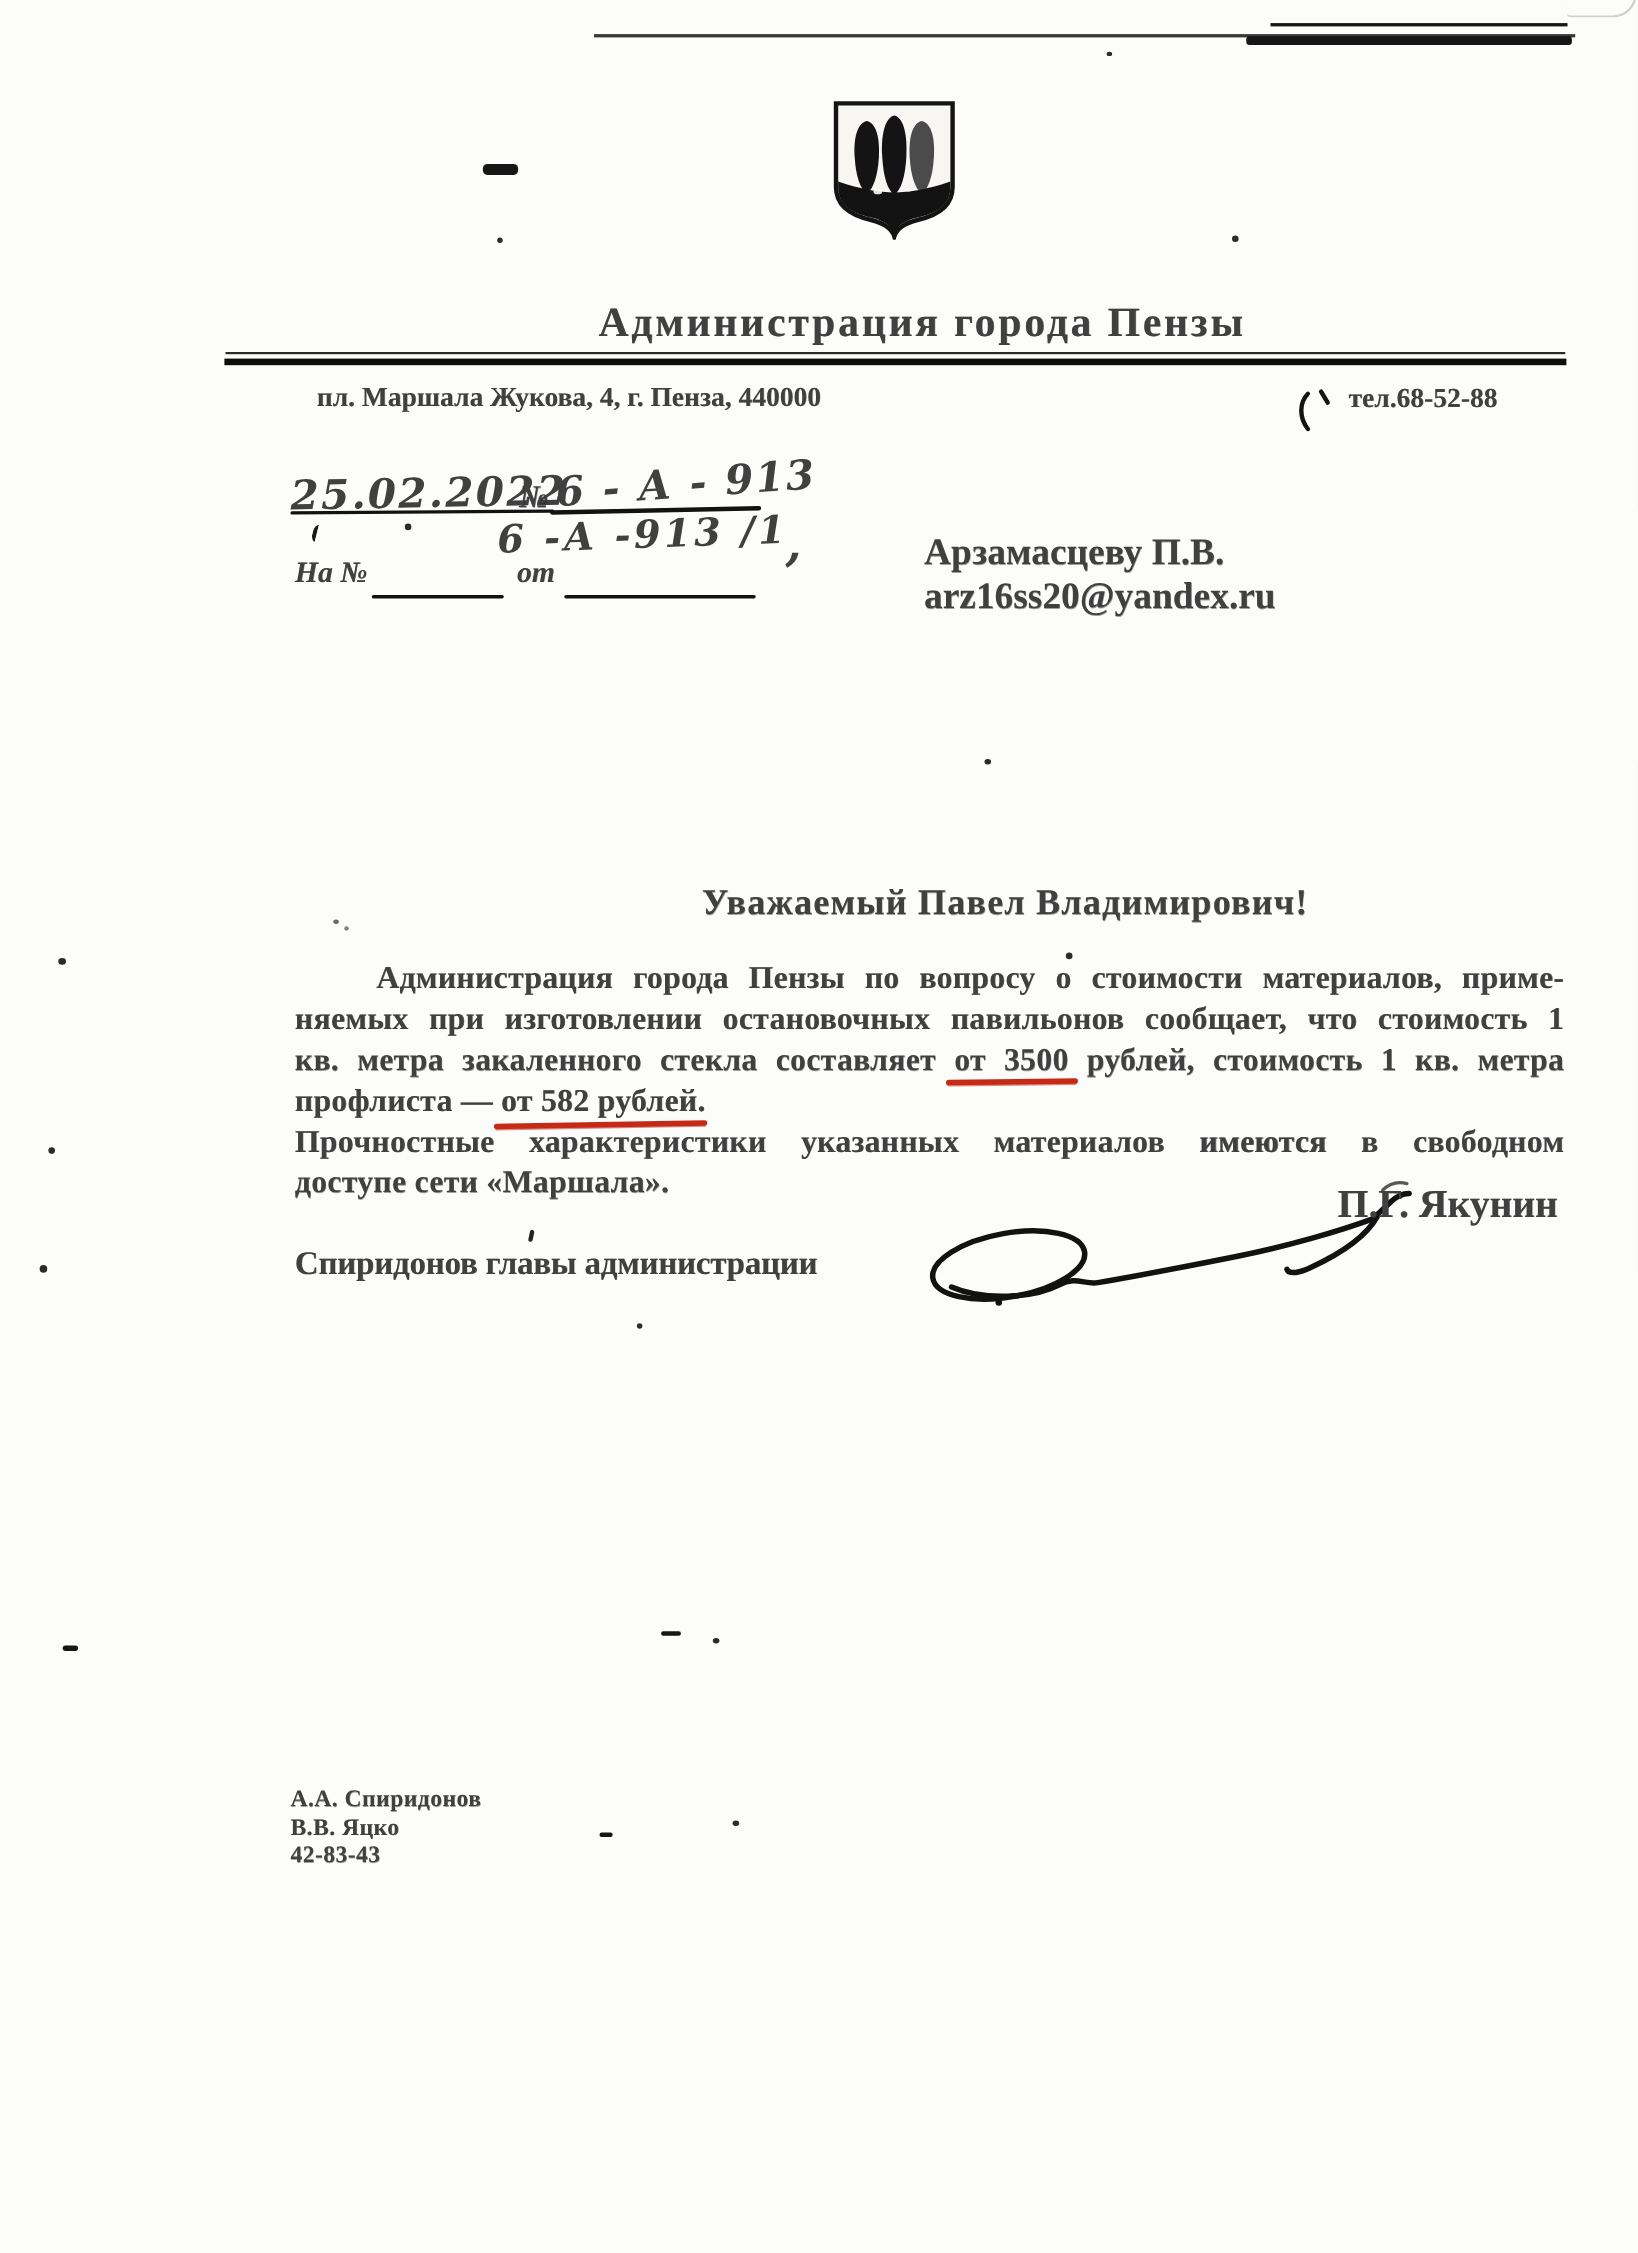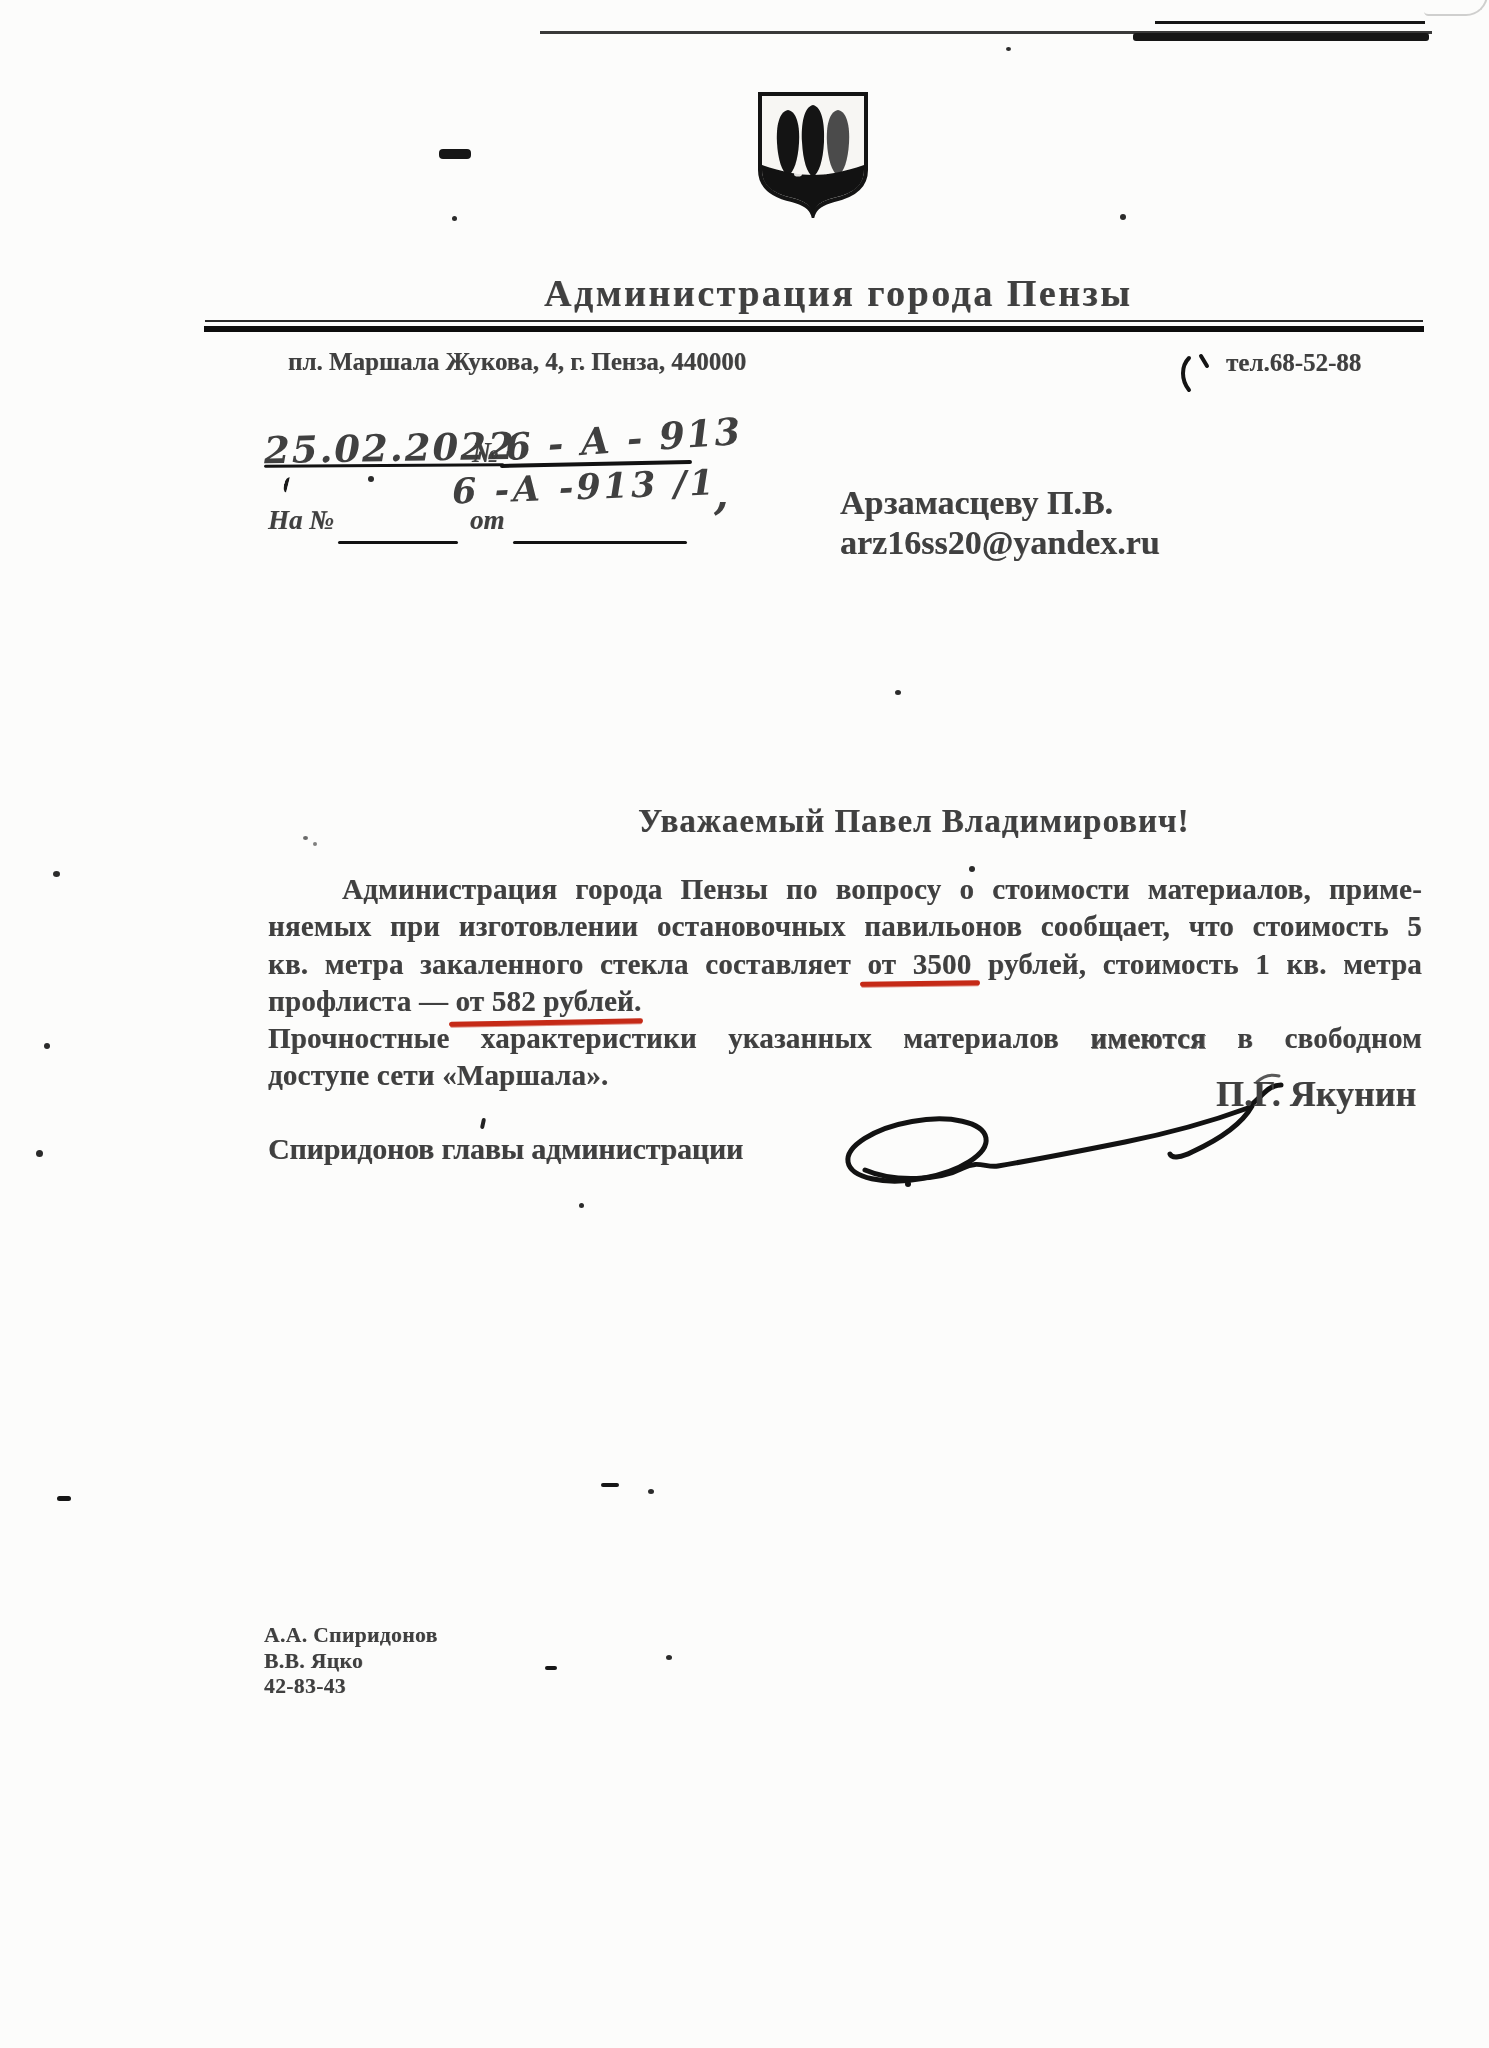--- a/index.html
+++ b/index.html
@@ -118,21 +118,21 @@
   <div class="abs ink rcp-name">Арзамасцеву П.В.</div>
   <div class="abs ink rcp-email">arz16ss20@yandex.ru</div>
 
   <div class="abs ink salutation">Уважаемый Павел Владимирович!</div>
   <div class="speck" style="left:969px;top:866px;width:6px;height:6px;"></div>
   <div class="speck" style="left:303px;top:836px;width:5px;height:4px;opacity:.7;"></div>
   <div class="speck" style="left:313px;top:842px;width:4px;height:4px;opacity:.6;"></div>
 
   <div class="abs ink body-block">
     <div class="jline indent"><span>Администрация города Пензы по вопросу о стоимости материалов, приме-</span></div>
-    <div class="jline"><span>няемых при изготовлении остановочных павильонов сообщает, что стоимость 5</span></div>
+    <div class="jline"><span>няемых при изготовлении остановочных павильонов сообщает, что стоимость 1</span></div>
     <div class="jline"><span>кв. метра закаленного стекла составляет </span><span class="red-u">от 3500</span><span> рублей, стоимость 1 кв. метра</span></div>
     <div><span>профлиста — </span><span class="red-u red-u2">от 582 рублей</span><span>.</span></div>
     <div class="jline"><span>Прочностные характеристики указанных материалов </span><span class="smudge">имеются</span><span> в свободном</span></div>
     <div><span>доступе сети «Маршала».</span></div>
   </div>
 
   <div class="abs ink sign-position">Спиридонов главы администрации</div>
   <svg class="abs" style="left:820px;top:1062px;" width="500" height="160" viewBox="0 0 500 160">
     <g fill="none" stroke="#121212" stroke-width="5" stroke-linecap="round">
       <ellipse cx="97" cy="88" rx="70" ry="29" transform="rotate(-10 97 88)"></ellipse>

